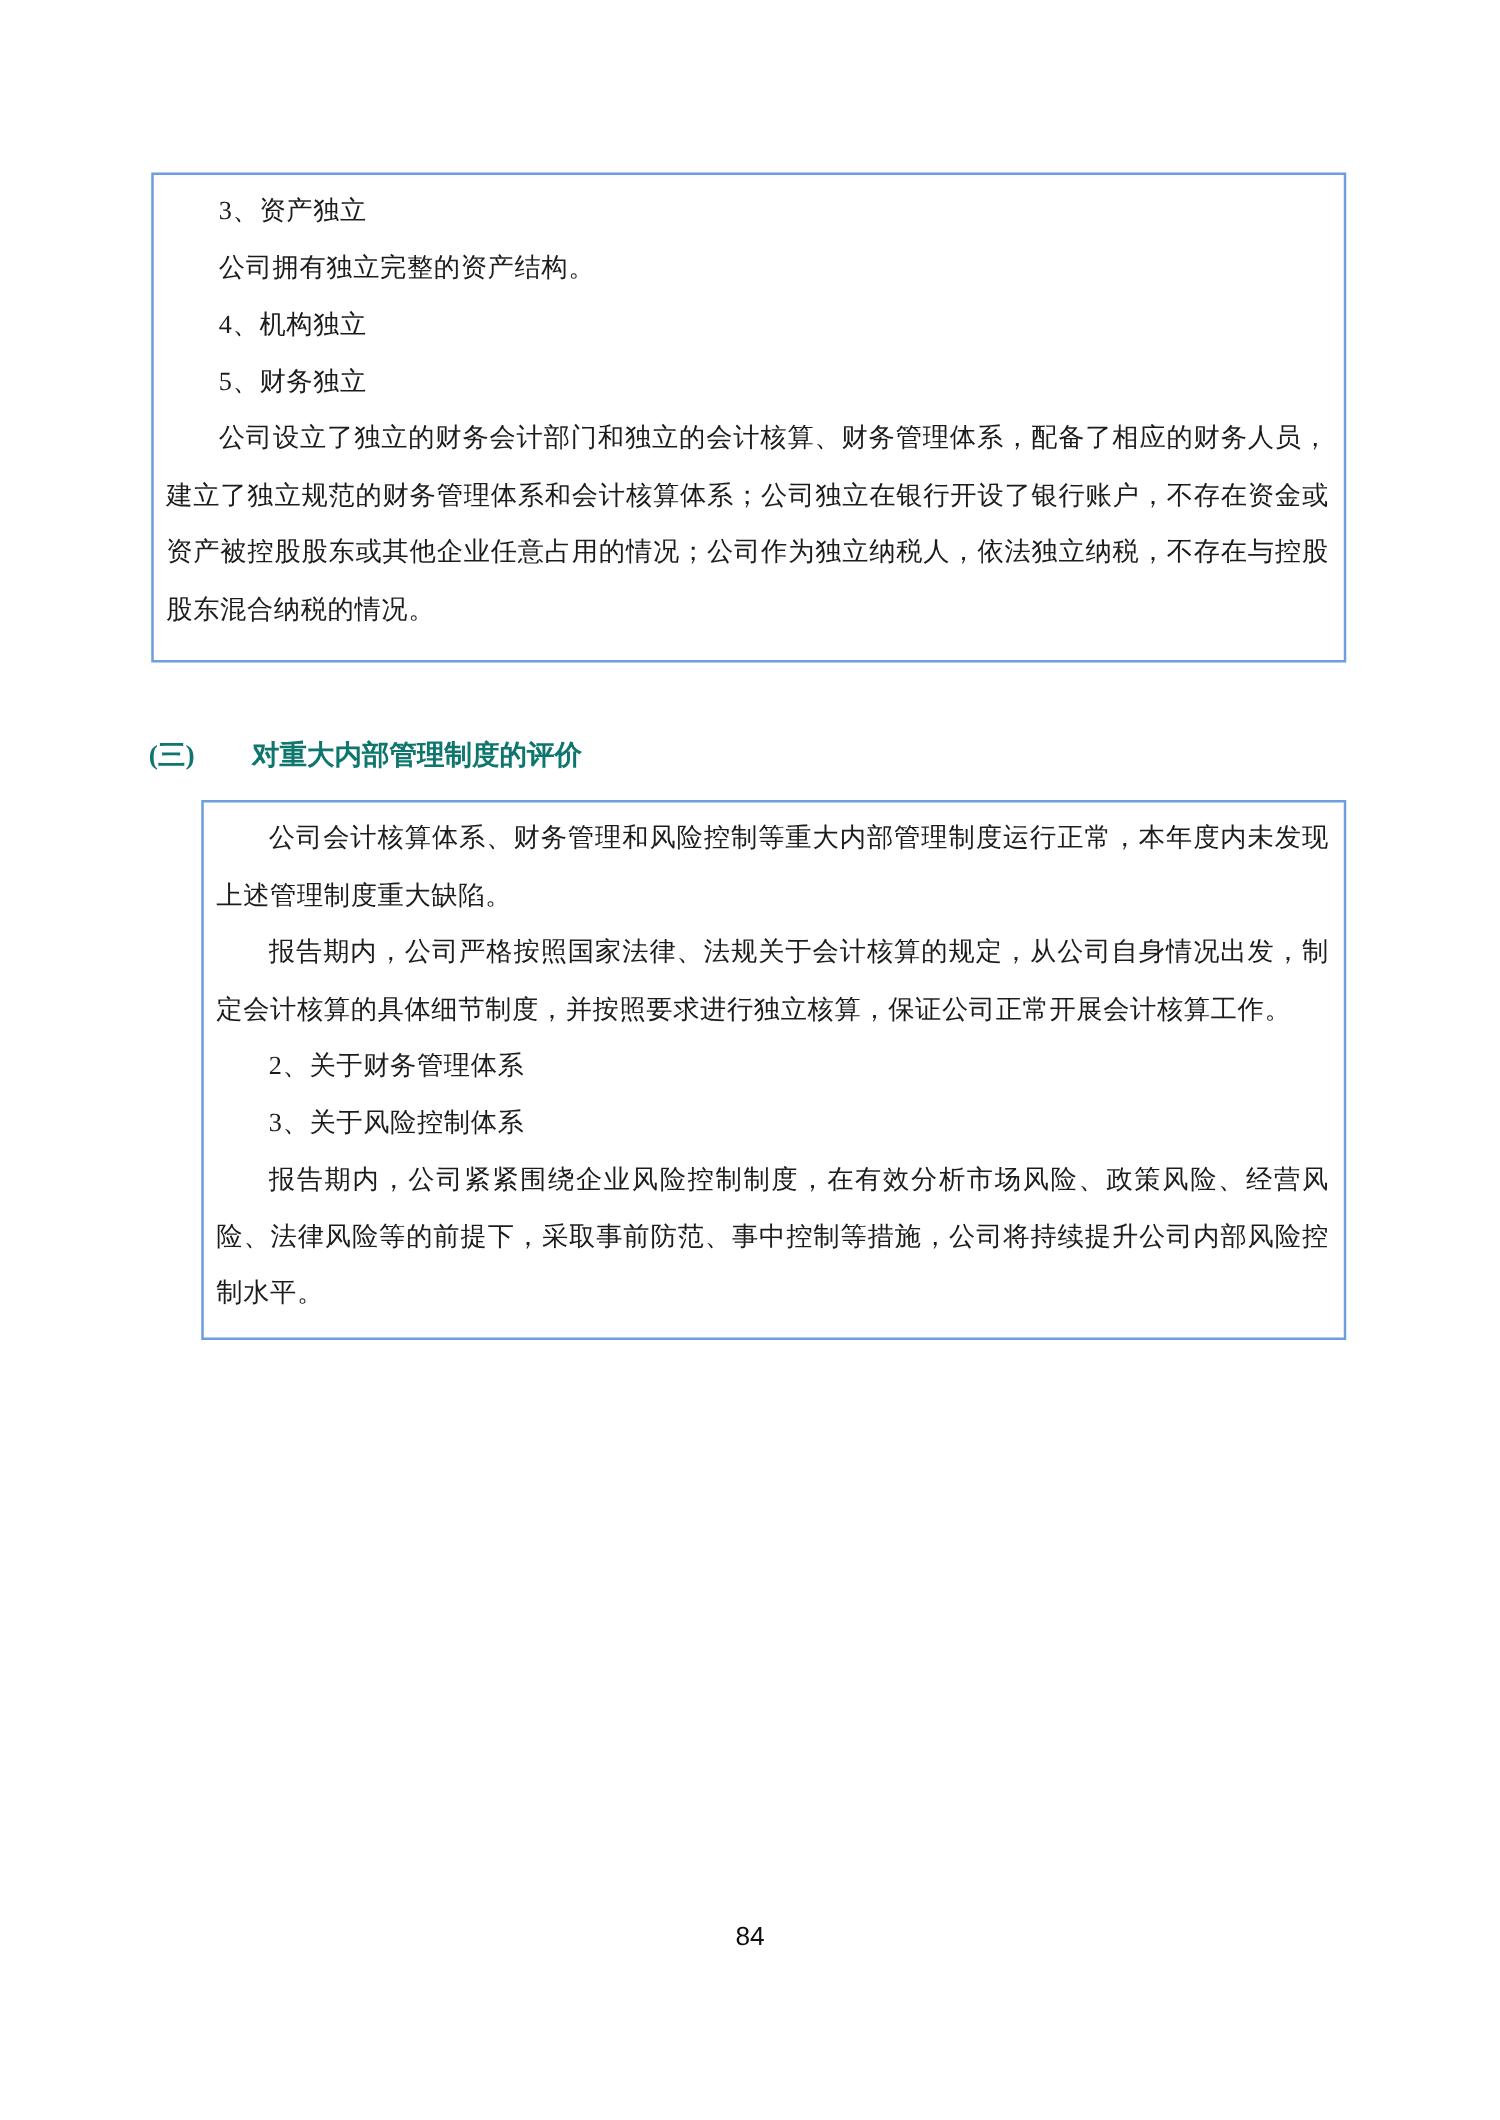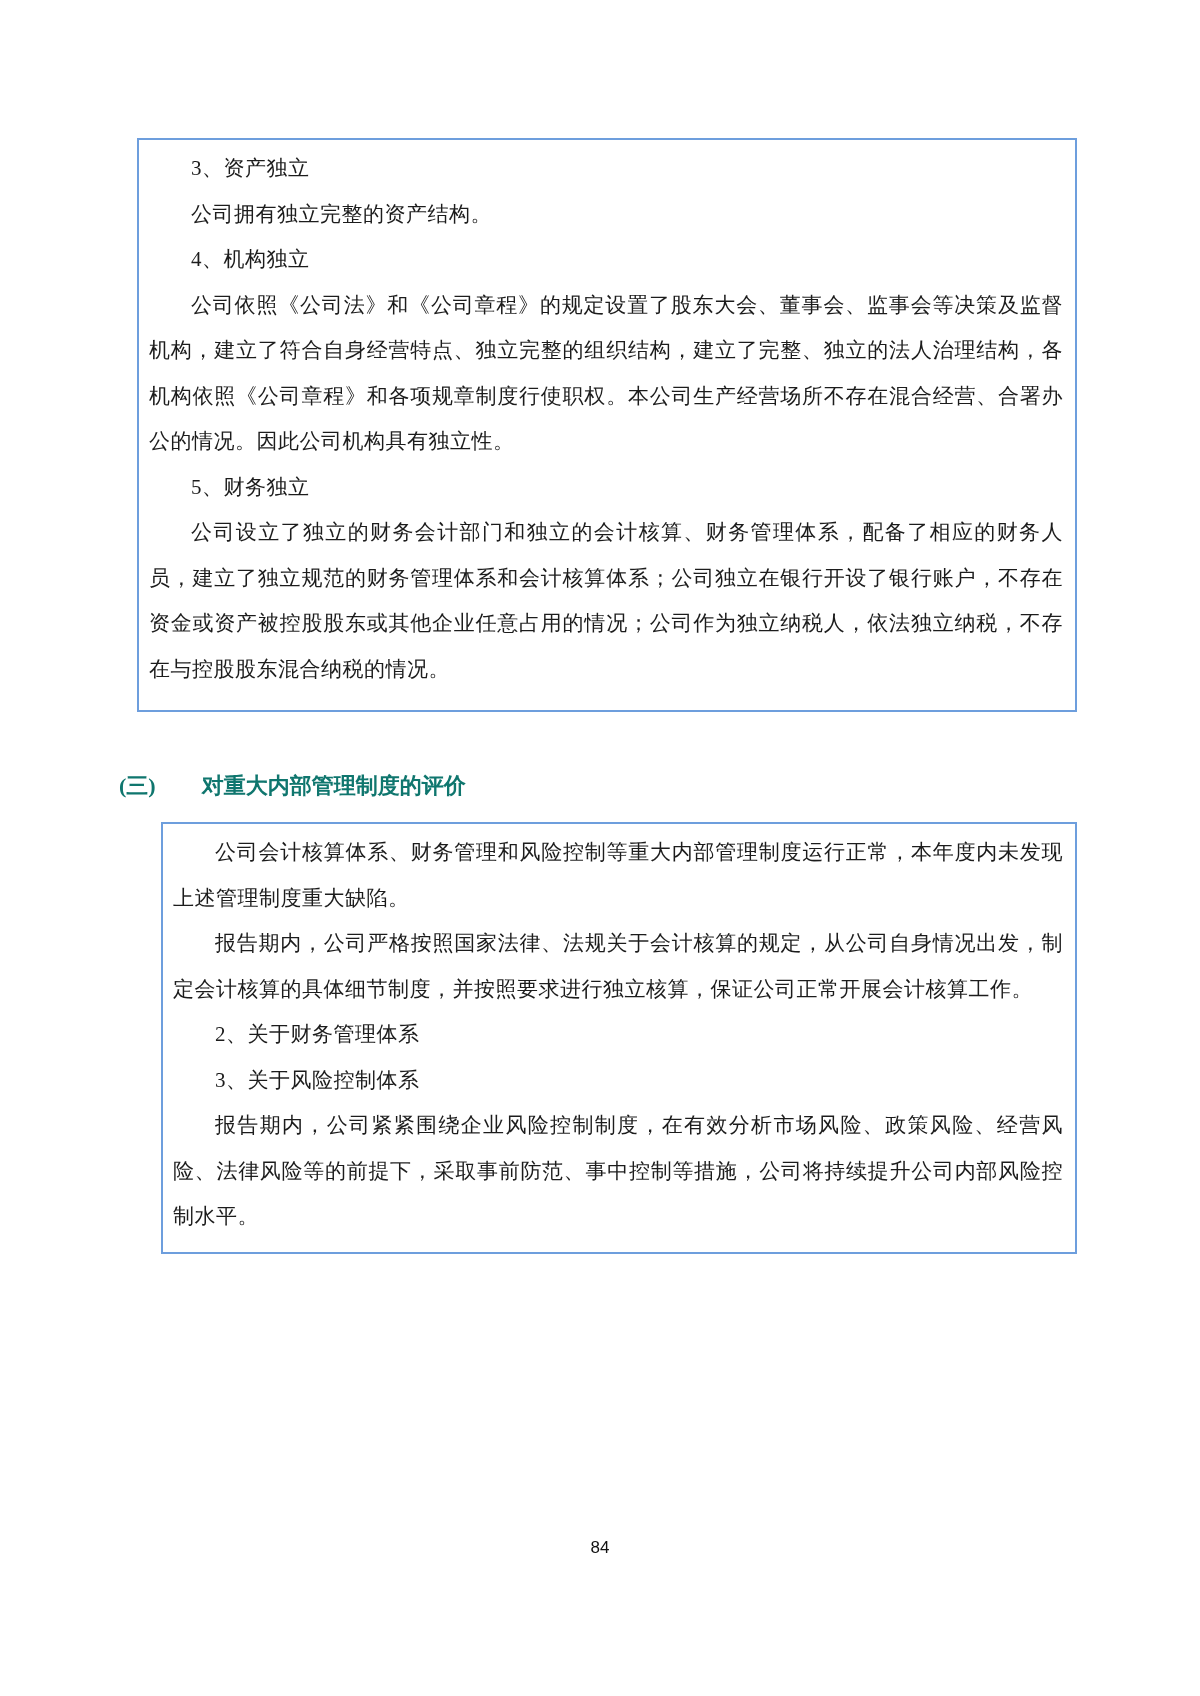--- a/index.html
+++ b/index.html
@@ -22,21 +22,20 @@
     width: 956px;
   }
   .text-box {
     border: 2px solid #6d9edd;
     background: #ffffff;
     padding: 6px 12px 18px 10px;
     box-sizing: border-box;
   }
   .text-box.box-1 {
     margin-top: 138px;
-    margin-left: 16px;
   }
   .text-box.box-2 {
     margin-top: 18px;
     padding-bottom: 12px;
     margin-left: 40px;
   }
   .text-box p {
     margin: 0;
     font-size: 21px;
     line-height: 45.5px;
@@ -57,34 +56,33 @@
     margin-left: -2px;
     margin-right: 46px;
   }
   .page-footer {
     position: absolute;
     left: 0;
     top: 1538px;
     width: 100%;
     text-align: center;
     font-family: "Liberation Sans", "DejaVu Sans", sans-serif;
-    font-size: 17px;
+    font-size: 21px;
     color: #111111;
   }
 </style>
 </head>
 <body>
 
 <div class="content-column">
 
   <div class="text-box box-1">
     <p>3、资产独立</p>
     <p>公司拥有独立完整的资产结构。</p>
     <p>4、机构独立</p>
-    <p>公司依照《公司法》和《公司章程》的规定设置了股东大会、董事会、监事会等决策及监督机构，建立了符合自身经营特点、独立完整的组织结构，建立了完整、独立的法人治理结构，各机构依照《公司章程》和各项规章制度行使职权。本公司生产经营场所不存在混合经营、合署办公的情况。因此公司机构具有独立性。</p>
     <p>5、财务独立</p>
     <p>公司设立了独立的财务会计部门和独立的会计核算、财务管理体系，配备了相应的财务人员，建立了独立规范的财务管理体系和会计核算体系；公司独立在银行开设了银行账户，不存在资金或资产被控股股东或其他企业任意占用的情况；公司作为独立纳税人，依法独立纳税，不存在与控股股东混合纳税的情况。</p>
   </div>
 
   <div class="section-heading">
     <span class="section-number">(三)</span><span class="section-title">对重大内部管理制度的评价</span>
   </div>
 
   <div class="text-box box-2">
     <p>公司会计核算体系、财务管理和风险控制等重大内部管理制度运行正常，本年度内未发现上述管理制度重大缺陷。</p>

